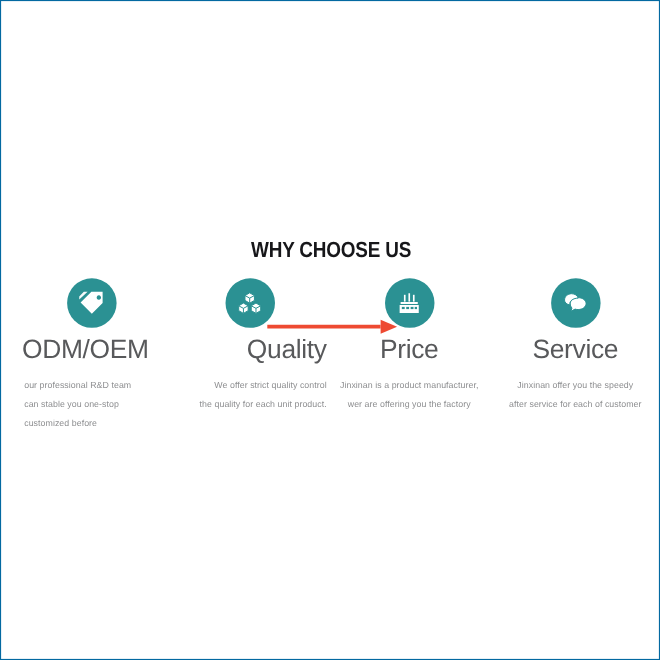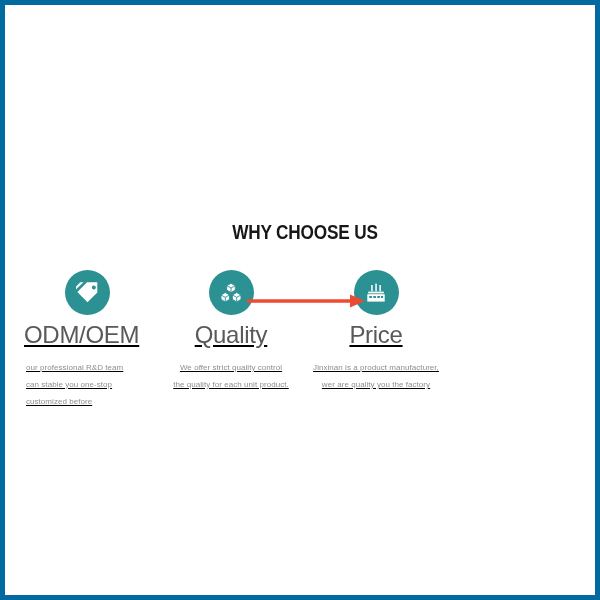--- a/index.html
+++ b/index.html
@@ -11,21 +11,21 @@
     font-family: "Liberation Sans", sans-serif;
     -webkit-font-smoothing: antialiased;
   }
   #canvas {
     position: relative;
     width: 600px;
     height: 600px;
     background: #ffffff;
     overflow: hidden;
     box-sizing: border-box;
-    border: 5px solid #0369a1;
+    border: 1px solid #0369a1;
   }
 
   
   #page-title {
     position: absolute;
     left: 0;
     top: 216px;
     width: 600px;
     text-align: center;
     font-family: "Liberation Sans Narrow", "Liberation Sans", sans-serif;
@@ -41,26 +41,25 @@
   
   #columns {
     position: absolute;
     left: 0;
     top: 252px;
     width: 600px;
     height: 140px;
   }
   .col {
     position: absolute;
-    top: 13px;
+    top: 0;
     text-align: center;
-    text-decoration: underline;
   }
   .col-0 { left: 8px;   width: 148px; }
-  .col-1 { left: 156px; width: 140px; }
+  .col-1 { left: 156px; width: 140px; text-align: right; }
   .col-2 { left: 296px; width: 150px; }
   .col-3 { left: 446px; width: 152px; }
 
   
   .icon-circle {
     width: 45px;
     height: 45px;
     border-radius: 50%;
     margin: 0 auto;
     display: flex;
@@ -171,24 +170,48 @@
             <rect x="5.3" y="15.0" width="2.6" height="2.0"></rect>
             <rect x="9.3" y="15.0" width="2.6" height="2.0"></rect>
             <rect x="13.3" y="15.0" width="2.6" height="2.0"></rect>
             <rect x="17.0" y="15.0" width="2.1" height="2.0"></rect>
           </g>
         </svg>
       </div>
       <div class="col-heading">Price</div>
       <div class="col-body">
         <span class="line">Jinxinan is a product manufacturer,</span>
-        <span class="line">wer are quality you the factory</span>
-      </div>
-    </div>
-
+        <span class="line">wer are offering you the factory</span>
+      </div>
+    </div>
+
+    <div class="col col-3">
+      <div class="icon-circle" style="background:#2b9193;">
+        <svg width="24" height="24" viewBox="0 0 24 24" aria-hidden="true">
+          <g fill="#ffffff" stroke="#2b9193" stroke-width="0.9">
+            <path d="M14.6 6.6 C18.6 6.6 21.8 9.0 21.8 12.0
+                     C21.8 15.0 18.6 17.4 14.6 17.4
+                     C13.6 17.4 12.7 17.3 11.8 17.0
+                     L8.0 19.0 L9.0 16.0
+                     C7.9 14.9 7.4 13.5 7.4 12.0
+                     C7.4 9.0 10.6 6.6 14.6 6.6 Z"></path>
+            <path d="M8.6 3.0 C11.6 3.0 14.1 4.7 14.6 7.0
+                     C10.3 7.1 7.0 9.3 7.0 12.1
+                     C7.0 12.5 7.1 12.9 7.2 13.3
+                     C4.3 12.8 2.2 11.0 2.2 8.8
+                     C2.2 5.6 5.1 3.0 8.6 3.0 Z"></path>
+          </g>
+        </svg>
+      </div>
+      <div class="col-heading">Service</div>
+      <div class="col-body">
+        <span class="line">Jinxinan offer you the speedy</span>
+        <span class="line">after service for each of customer</span>
+      </div>
+    </div>
 
   </div>
 
   <div id="flow-arrow">
     <svg width="120" height="16" viewBox="0 0 120 16" aria-hidden="true">
       <line x1="1" y1="8" x2="104" y2="8" stroke="#ee4a32" stroke-width="3.4" stroke-linecap="butt"></line>
       <path d="M104 1.6 L119 8 L104 14.4 Z" fill="#ee4a32"></path>
     </svg>
   </div>
 

